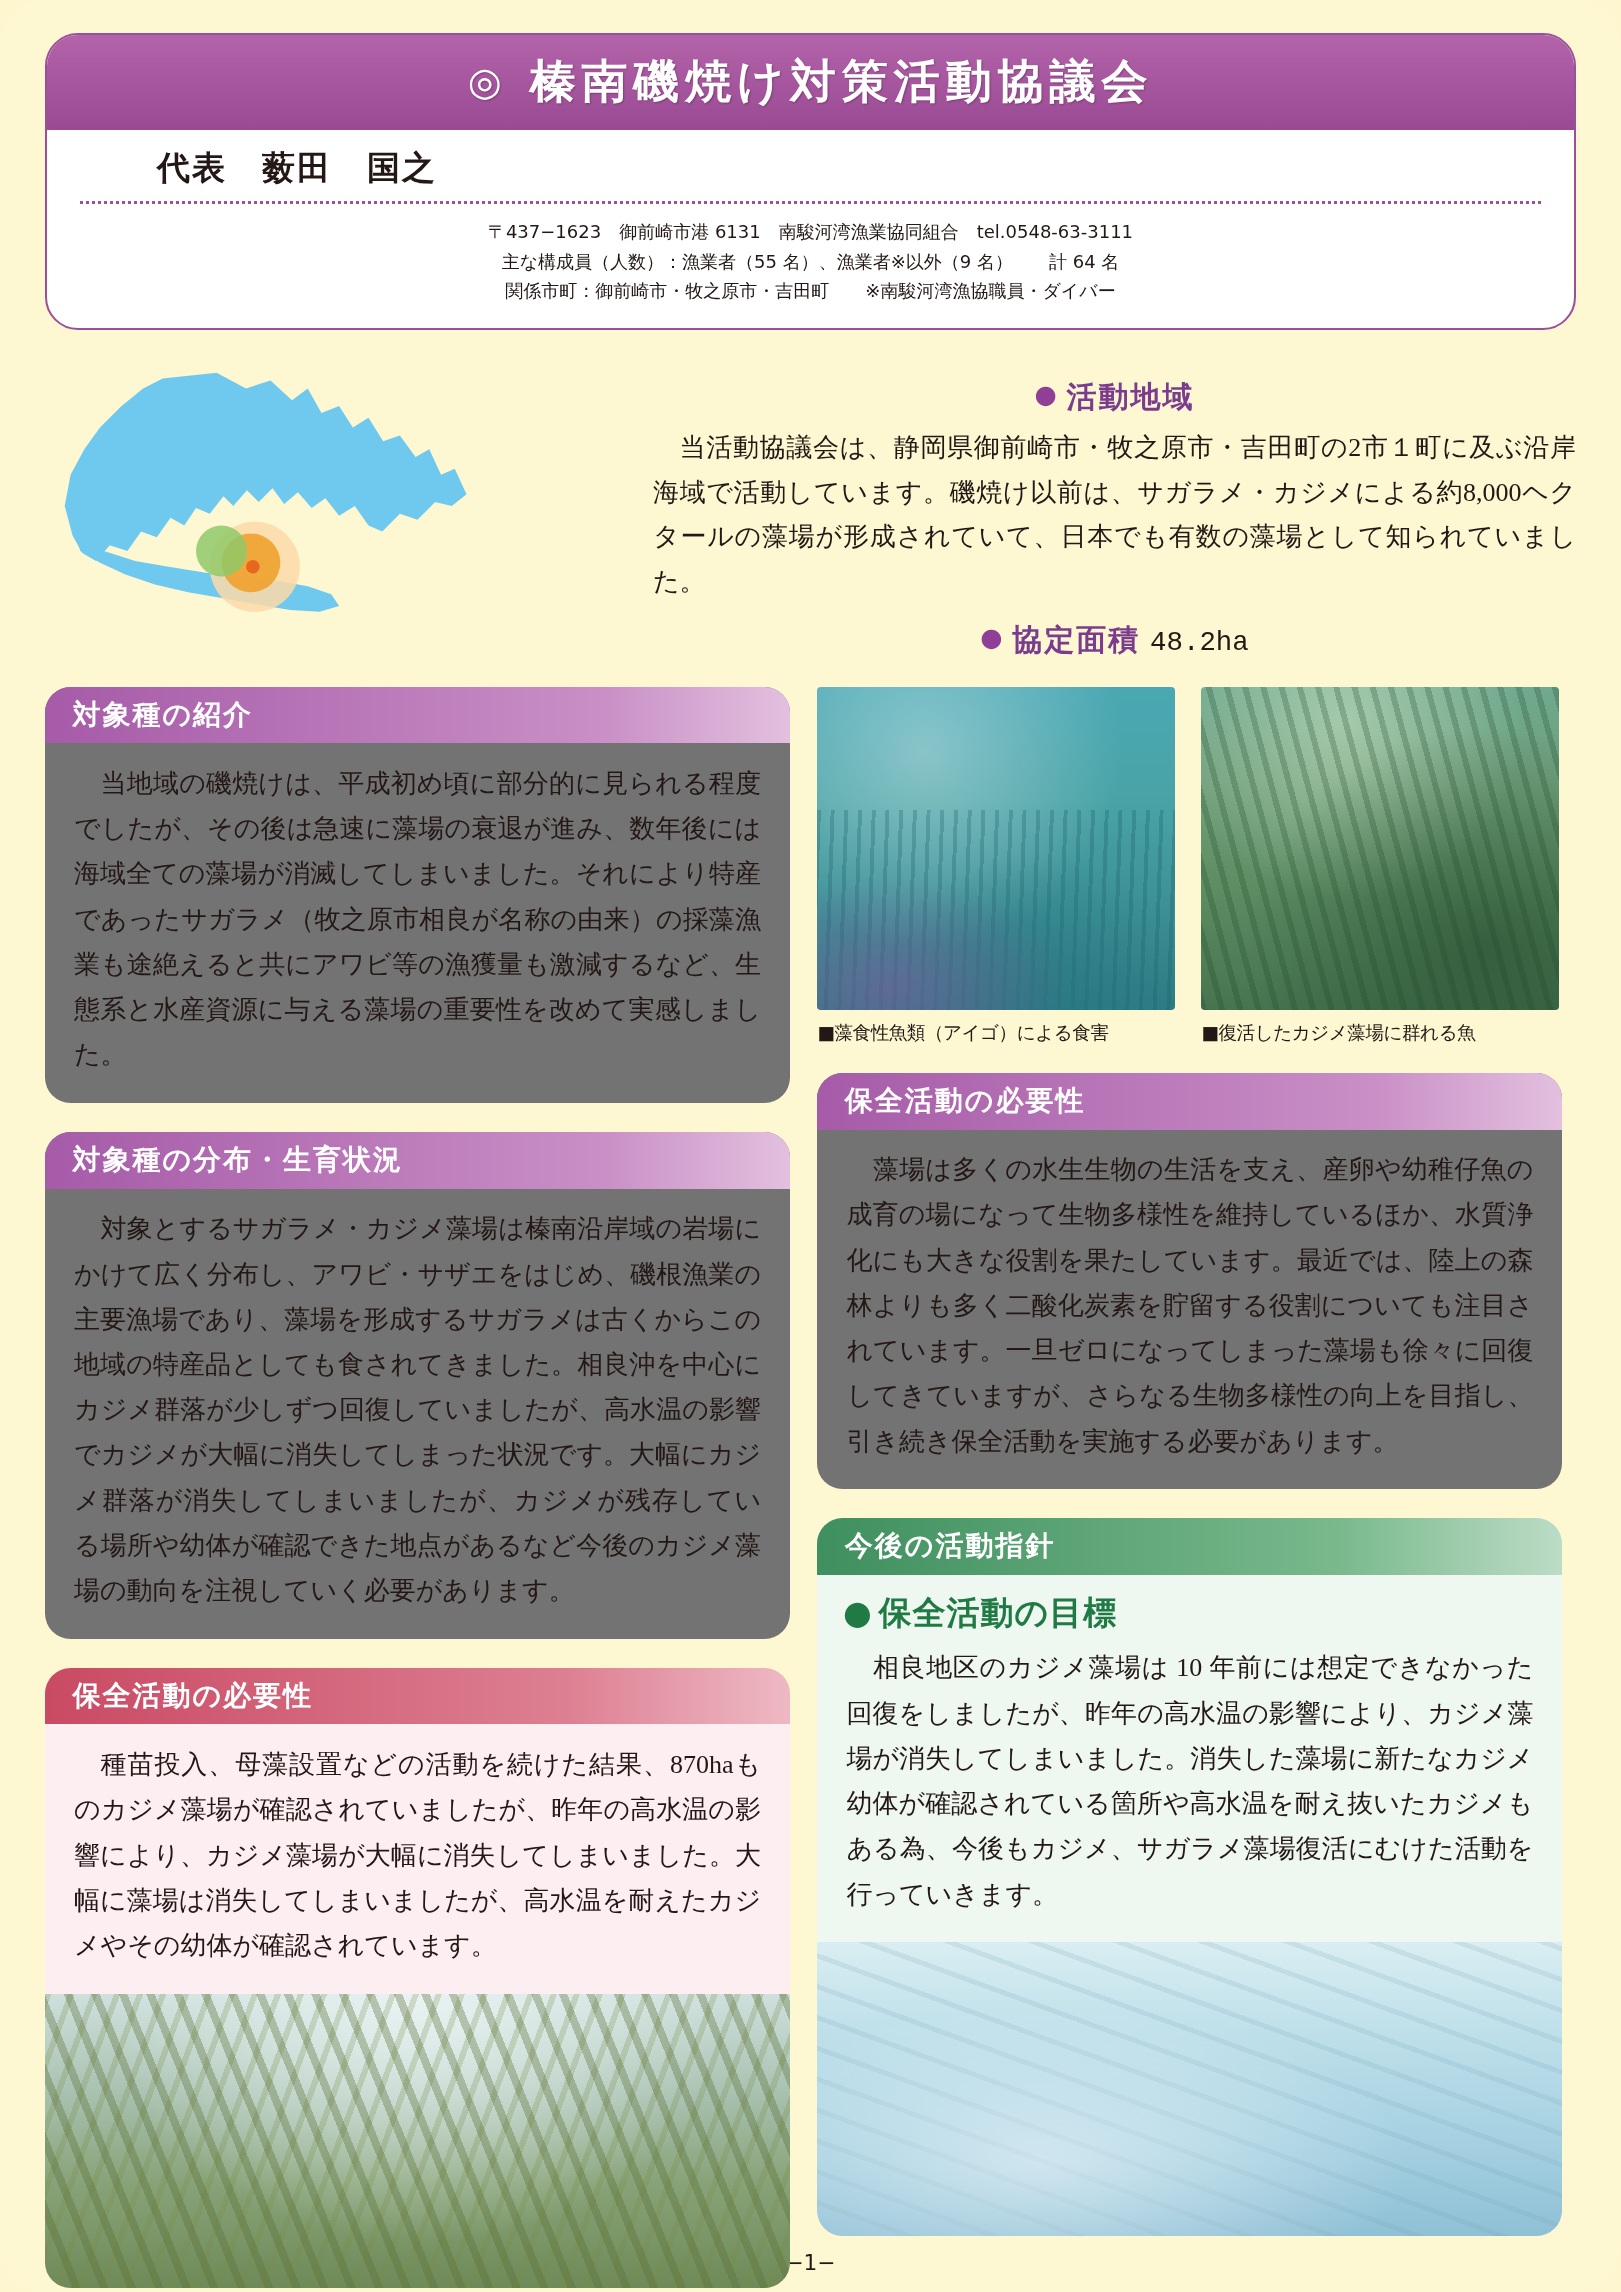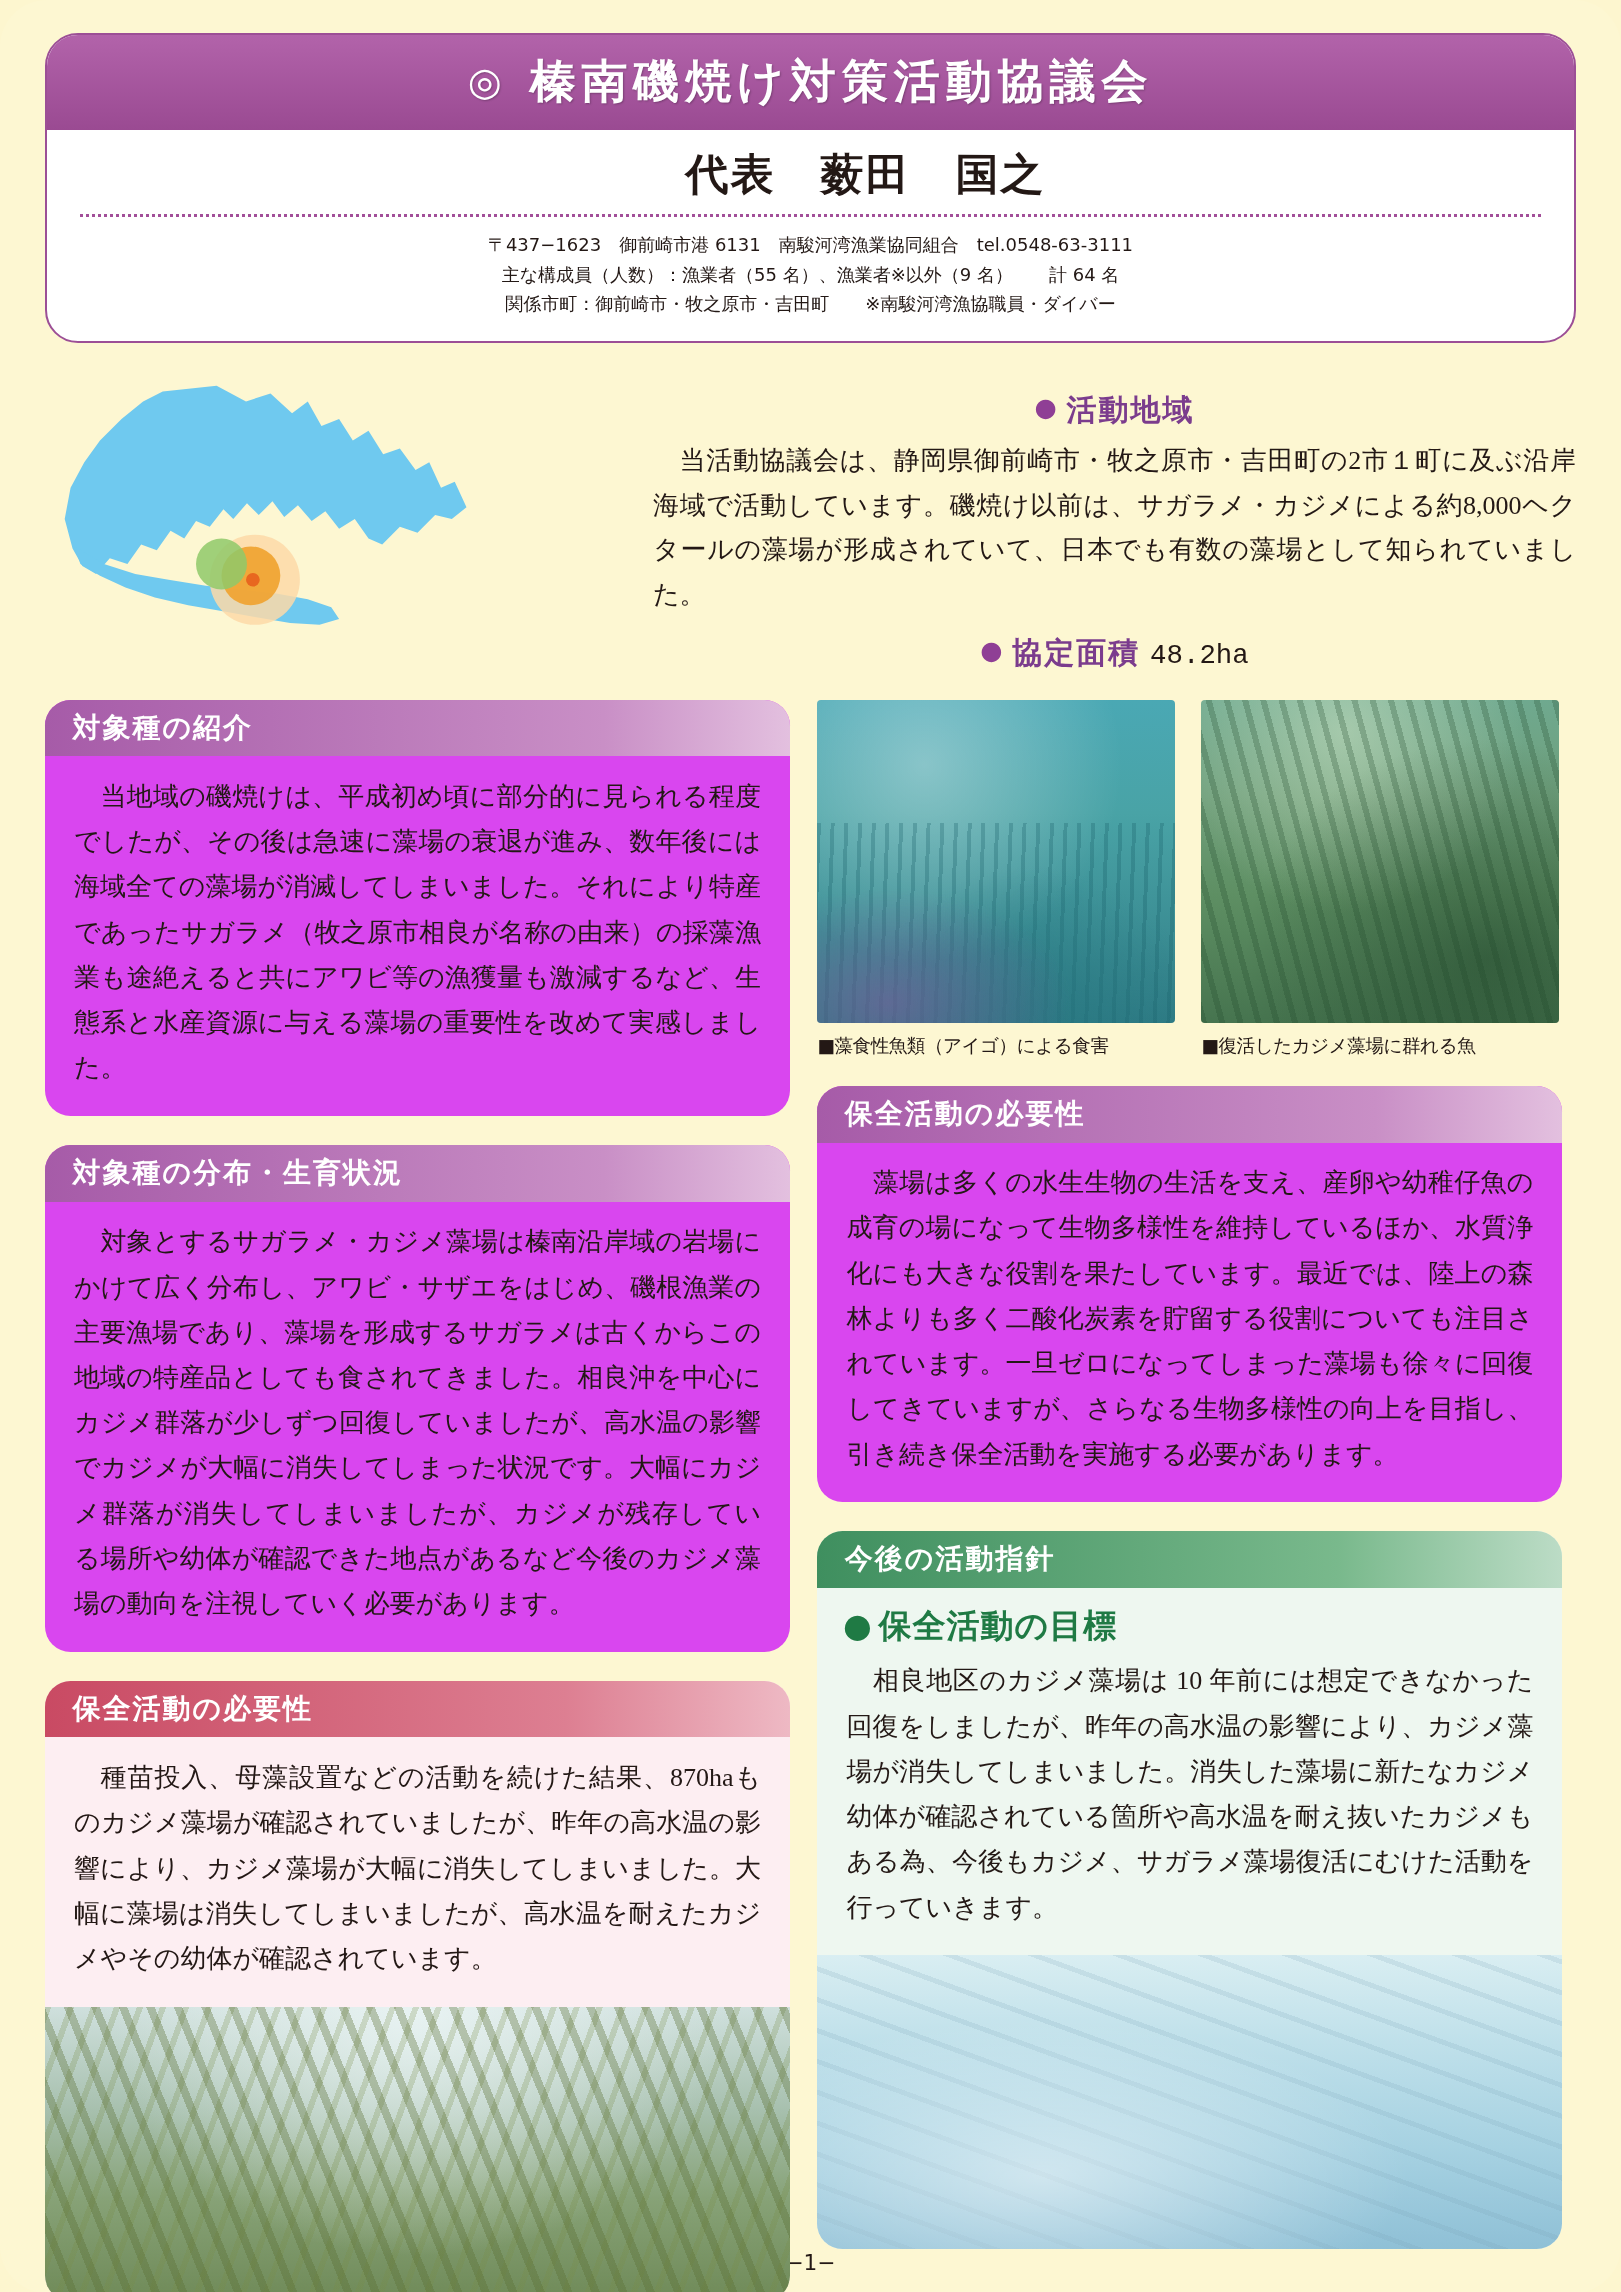--- a/index.html
+++ b/index.html
@@ -43,27 +43,26 @@
     text-align: center;
     font-size: 46px;
     font-weight: bold;
     letter-spacing: 5.9px;
     padding: 15.7px 0 17.6px 0;
     font-family: "DejaVu Sans", "Liberation Sans", sans-serif;
     text-shadow: 1px 1px 2px rgba(0,0,0,0.25);
   }
   .header-title .bullet { font-size: 39px; vertical-align: 2px; }
   .rep-line {
-    font-size: 43px;
+    font-size: 33px;
     font-weight: bold;
     color: #231815;
     padding: 15.7px 0 9.8px 110px;
     font-family: "DejaVu Sans", "Liberation Sans", sans-serif;
     letter-spacing: 2px;
-    text-align: center;
   }
   .dotted {
     border-top: 3.9px dotted #a24f99;
     margin: 0 33px 13.7px 33px;
   }
   .header-body {
     text-align: center;
     font-size: 18px;
     line-height: 1.62;
     color: #231815;
@@ -120,21 +119,21 @@
     gap: 27.4px;
     margin-top: 17.6px;
   }
   .col { width: 745px; }
 
   .card {
     border-radius: 25.5px;
     overflow: hidden;
     margin-bottom: 29px;
   }
-  .card-purple { background: #d946ef; }
+  .card-purple { background: #737373; }
   .card-pink   { background: #fdeef2; }
 
   .card-head {
     color: #ffffff;
     font-size: 28px;
     font-weight: bold;
     font-family: "DejaVu Sans", "Liberation Sans", sans-serif;
     letter-spacing: 2px;
     padding: 8.8px 0 9.8px 27.4px;
     border-radius: 21.6px 21.6px 0 0;

